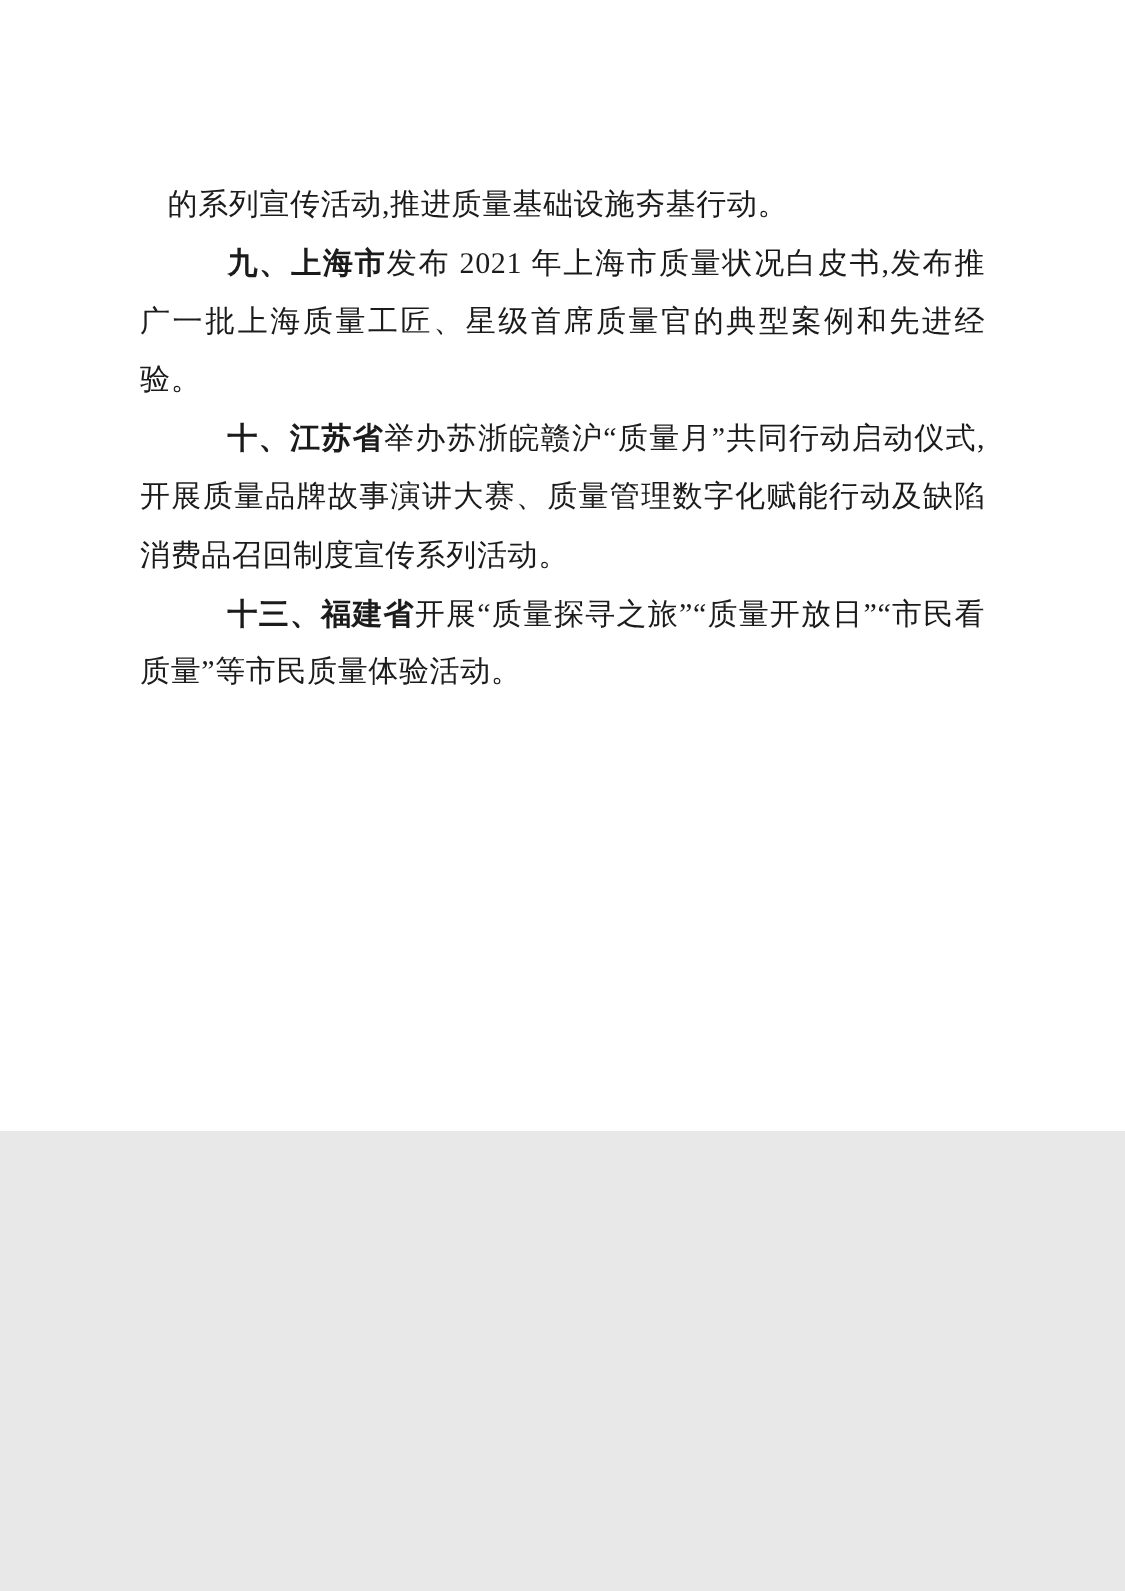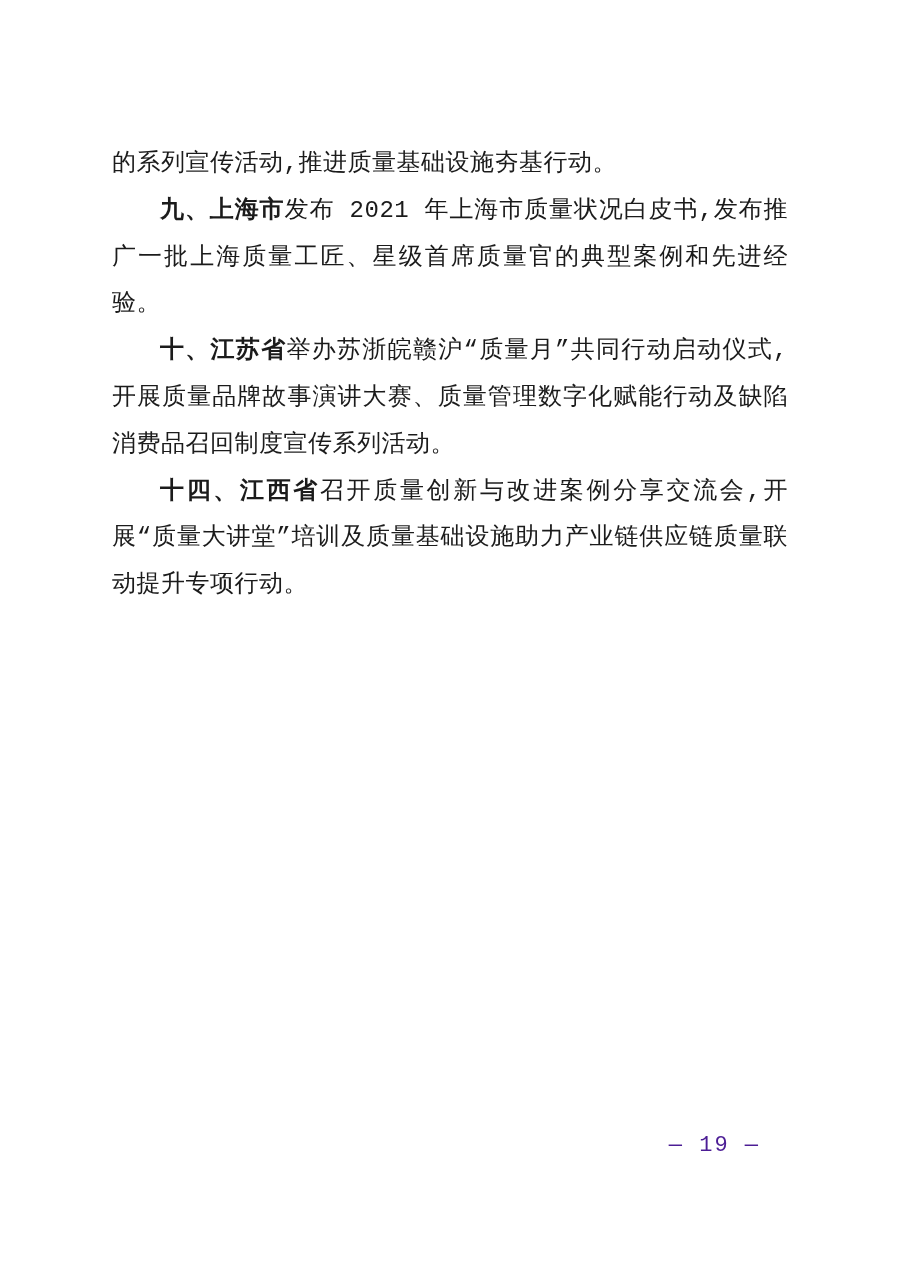--- a/index.html
+++ b/index.html
@@ -3,24 +3,24 @@
 <meta charset="utf-8">
 <style>
   html, body {
     margin: 0;
     padding: 0;
     background: #e8e8e8;
   }
   .page {
     position: relative;
     width: 900px;
-    height: 1273px;
+    height: 905px;
     background: #ffffff;
     overflow: hidden;
-    font-family: Liberation Mono, monospace;
+    font-family: Liberation Serif, serif;
     color: #1b1b1b;
   }
   .text-block {
     position: absolute;
     left: 112px;
     top: 141px;
     width: 676px;
   }
   .para {
     margin: 0;
@@ -30,20 +30,21 @@
     text-align: justify;
     text-justify: inter-ideograph;
     text-indent: 2em;
     letter-spacing: 0.5px;
   }
   .para.continuation {
     text-indent: 0;
   }
   .lead {
     font-weight: bold;
+    margin-left: 22px;
   }
   .page-number {
     position: absolute;
     right: 140px;
     top: 1133px;
     font-size: 22px;
     letter-spacing: 2px;
     color: #4c1d95;
     white-space: nowrap;
   }
@@ -55,21 +56,21 @@
   <div class="text-block">
 
     <p class="para continuation"><span class="lead"></span><span>的系列宣传活动,推进质量基础设施夯基行动。</span></p>
 
     <p class="para"><span class="lead">九、上海市</span><span>发布 2021 年上海市质量状况白皮书,发布推广一批上海质量工匠、星级首席质量官的典型案例和先进经验。</span></p>
 
     <p class="para"><span class="lead">十、江苏省</span><span>举办苏浙皖赣沪“质量月”共同行动启动仪式,开展质量品牌故事演讲大赛、质量管理数字化赋能行动及缺陷消费品召回制度宣传系列活动。</span></p>
 
 
 
+    <p class="para"><span class="lead">十三、福建省</span><span>开展“质量探寻之旅”“质量开放日”“市民看质量”等市民质量体验活动。</span></p>
 
-    <p class="para"><span class="lead">十四、江西省</span><span>召开质量创新与改进案例分享交流会,开展“质量大讲堂”培训及质量基础设施助力产业链供应链质量联动提升专项行动。</span></p>
 
 
 
   </div>
 
   <div class="page-number">— 19 —</div>
 </div>
 
 </body></html>

